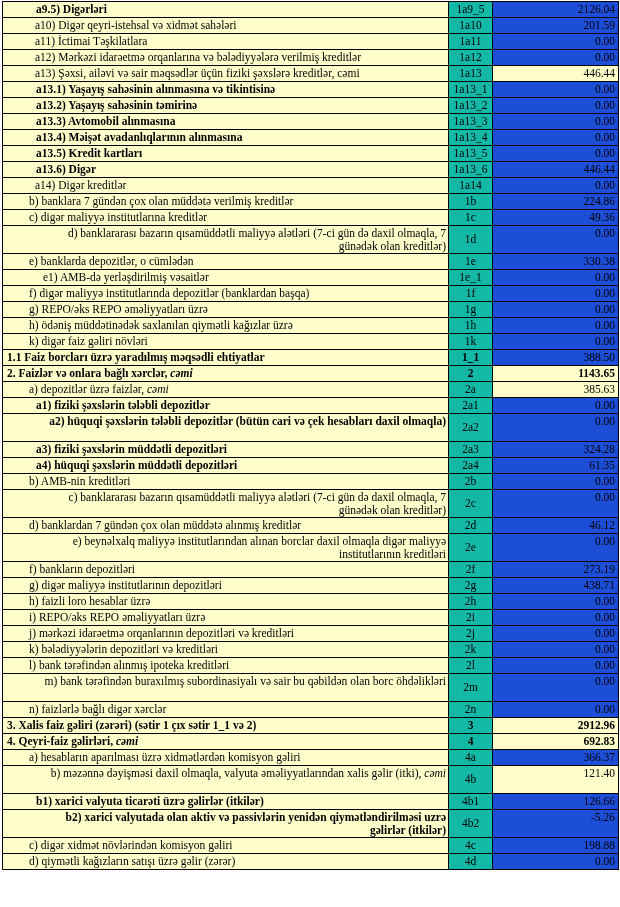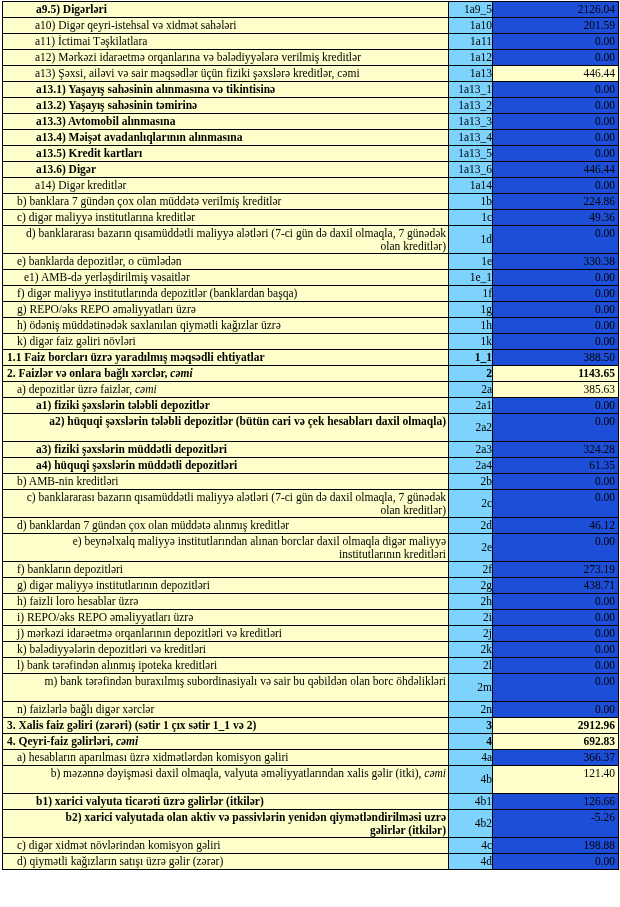--- a/index.html
+++ b/index.html
@@ -14,34 +14,34 @@
     color:#000;
   }
   td{
     border:1px solid #000;
     padding:0;
     line-height:12.5px;
     overflow:hidden;
     word-wrap:break-word;
   }
   td.desc{background:#FFFFCC;vertical-align:middle;padding-top:1px;padding-bottom:1px;padding-right:2px;}
-  td.code{background:#7dd3fc;text-align:right;vertical-align:middle;}
+  td.code{background:#14b8a6;text-align:center;vertical-align:middle;}
   td.value{background:#1d4ed8;text-align:right;vertical-align:middle;padding-right:3px;}
   tr{height:16px;}
   tr.tall{height:28px;}
   tr.tall td.desc{vertical-align:top;text-align:right;}
   tr.tall td.value{vertical-align:top;padding-top:1px;}
   tr.bold td.desc, tr.bold td.code{font-weight:bold;}
   td.value.vb{font-weight:bold;}
   td.value.vy{background:#FFFFCC;}
   .ind0{padding-left:4px;}
-  .ind1{padding-left:14px;}
+  .ind1{padding-left:26px;}
   .ind2{padding-left:32px;}
   .ind3{padding-left:33px;font-weight:bold;}
-  .ind4{padding-left:21px;margin-top:9px;}
+  .ind4{padding-left:40px;margin-top:9px;}
   i{font-style:italic;}
 </style>
 </head>
 <body>
 
 <table>
   <colgroup>
     <col style="width:446px">
     <col style="width:44px">
     <col style="width:126px">

